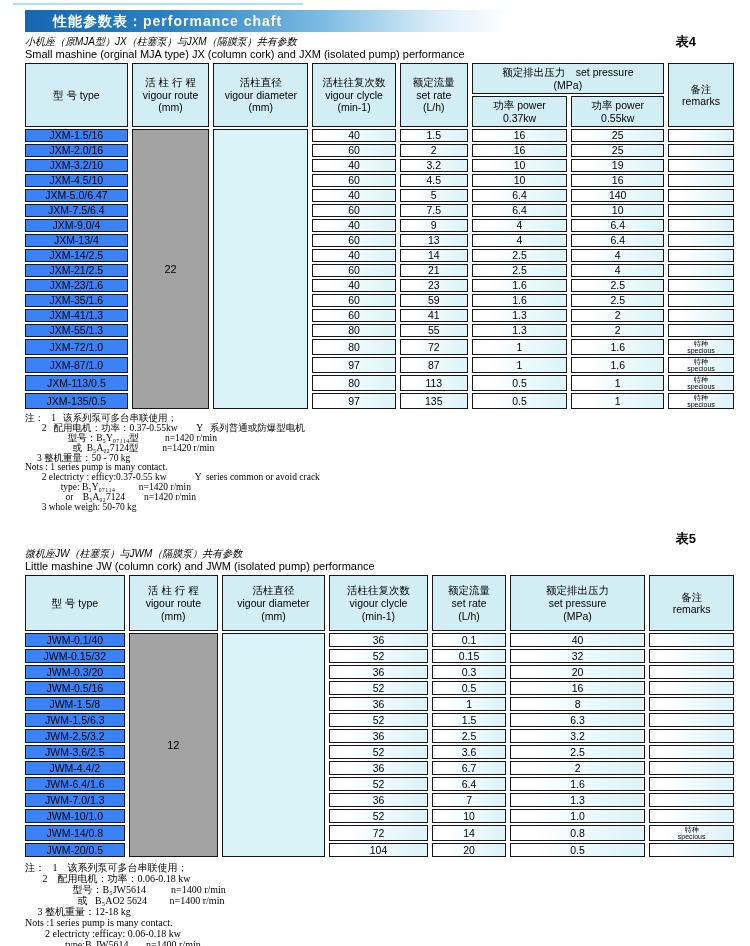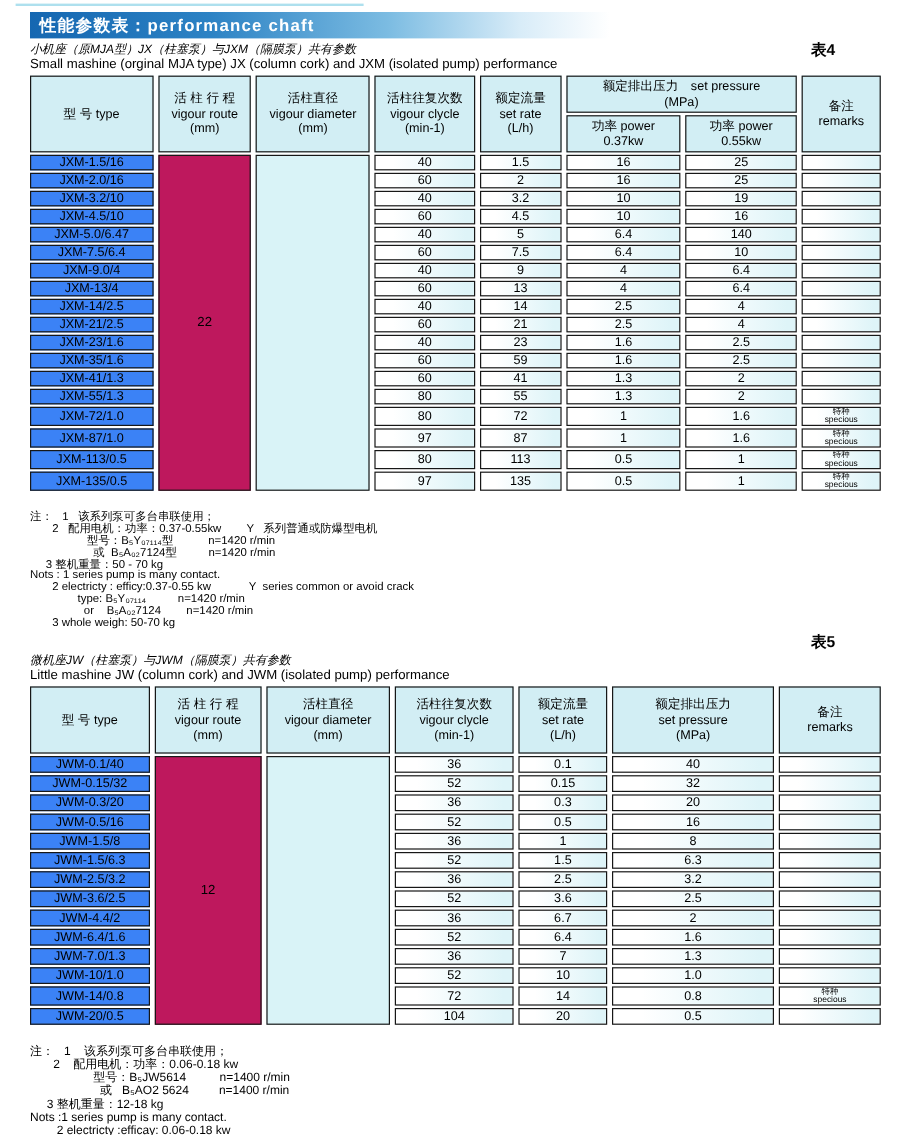--- a/index.html
+++ b/index.html
@@ -5,49 +5,49 @@
   html,body { margin:0; padding:0; background:#ffffff; }
   body { width:750px; font-family:"Liberation Sans","DejaVu Sans",sans-serif; color:#000; }
   .page { position:relative; width:750px; box-sizing:border-box; padding:3px 12px 4px 25px; }
 
   .topline { height:2px; width:290px; background:#aee0ee; margin-left:-12px; }
 
   .titlebar {
     margin-top:5px; height:22px; width:498px; box-sizing:border-box;
     background:linear-gradient(90deg,#1567b1 0%,#2c82c4 30%,#7cbce2 60%,#d8ecf8 82%,rgba(255,255,255,0) 97%);
     color:#fff; font-size:14px; font-weight:bold; line-height:22px;
-    padding-left:8px; letter-spacing:1px;
+    padding-left:28px; letter-spacing:1px;
   }
 
   .sub-row { display:flex; justify-content:space-between; align-items:flex-start; margin-top:3px; }
   .subtitle-zh { font-size:10px; line-height:13px;font-style:italic; }
   .subtitle-en { font-size:11px; line-height:13px; }
   .table-no { font-size:13px; font-weight:bold; padding-right:42px; line-height:14px; }
-  .t5-no-row { text-align:right; margin-top:2px; }
+  .t5-no-row { text-align:right; margin-top:17px; }
 
   table { border-collapse:separate; border-spacing:4px 2px; margin-left:-4px; table-layout:fixed; }
   th, td { border:1px solid #171717; text-align:center; vertical-align:middle; overflow:hidden; }
   th {
     background:#d2eef4; font-weight:normal; font-size:10.5px; line-height:1.2;
     white-space:pre-line; padding:2px 0;
   }
   .t4 th.h-main { height:40px; }
   .t4 th.h-sub  { height:22px; }
   td {
     font-size:10.5px; line-height:11px; height:11px; padding:0 2px;
     background:linear-gradient(90deg,#ffffff 18%,#def4f8 92%);
   }
   .t5 td { height:12px; line-height:12px; }
   td.type-cell { background:#3b82f6;margin-left:24px; }
-  td.route-merged { background:#be185d; font-size:11px; }
+  td.route-merged { background:#a3a3a3; font-size:11px; }
   td.diam-merged { background:#d9f3f7; }
   td.remark-cell { font-size:7px; line-height:7px; white-space:pre-line; padding:0; }
   .t5 th { padding:8px 0; }
 
-  .notes { margin-top:15px; }
+  .notes { margin-top:3px;font-family:Liberation Serif, serif; }
   .notes .note-line { white-space:pre; font-size:9.5px; line-height:9.8px; }
   .notes.notes-b .note-line { font-size:10px; line-height:11px; }
 </style>
 </head>
 <body>
 
 <div class="page">
 
   <div class="topline"></div>
 

